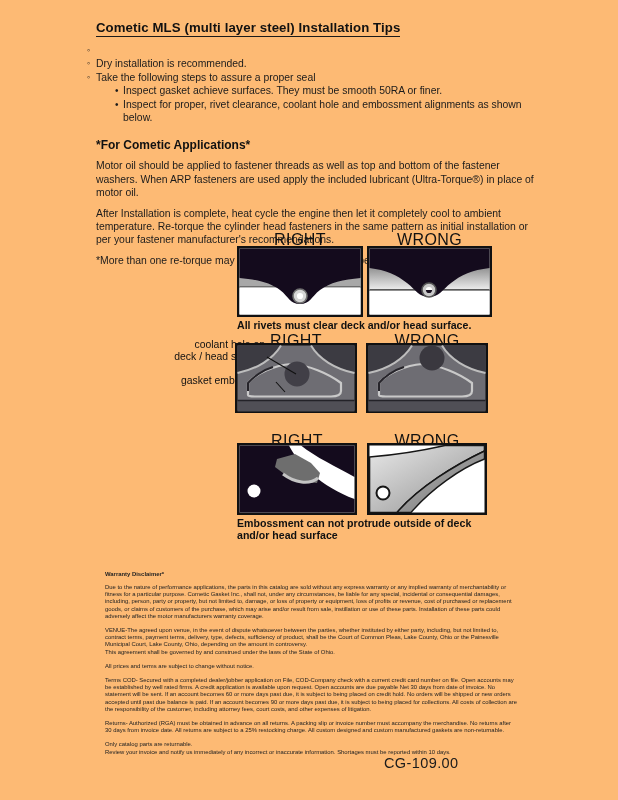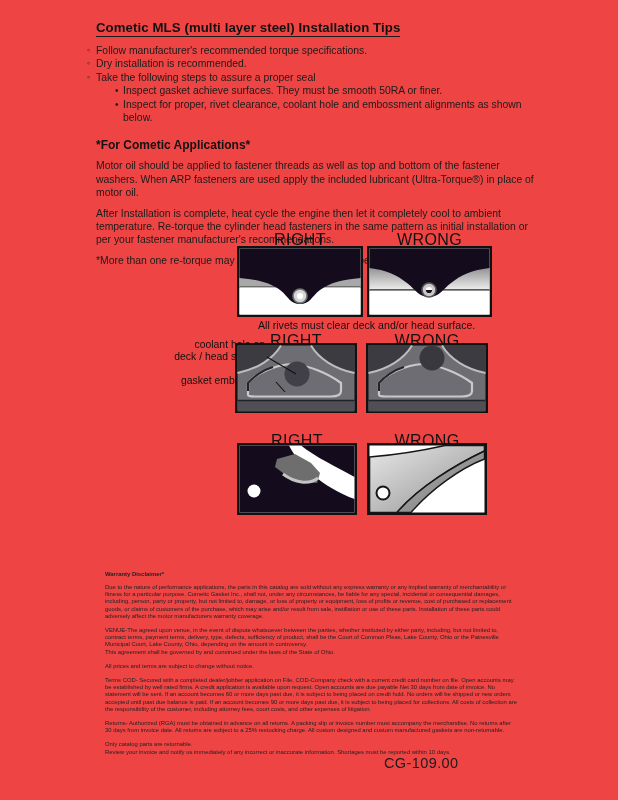--- a/index.html
+++ b/index.html
@@ -1,56 +1,55 @@
 <!DOCTYPE html>
 <html><head>
 <meta charset="utf-8">
 <style>
   html,body{margin:0;padding:0;background:#ffffff;}
   .page{
-    position:relative;width:618px;height:800px;background:#ef4444;overflow:hidden;
+    position:relative;width:618px;height:800px;background:#fdba74;overflow:hidden;
     font-family:"Liberation Sans","DejaVu Sans",sans-serif;color:#1b1b1b;
   }
   
   .content{position:absolute;top:18px;left:96px;width:446px;}
   .title{display:inline-block;font-size:13.2px;font-weight:bold;color:#111;
          border-bottom:1.6px solid #1a1a1a;padding-bottom:1px;margin:0 0 7px 0;letter-spacing:.1px;}
   .bullet-row{display:flex;font-size:10.4px;line-height:13.4px;margin-left:-9px;}
   .bullet-marker{width:9px;flex:none;font-size:9px;line-height:13.4px;text-align:left;}
   .sub-bullet-row{display:flex;font-size:10.4px;line-height:13.4px;padding-left:19px;}
   .sub-marker{width:8px;flex:none;font-size:10px;line-height:13.4px;}
   .diesel-heading{font-size:12px;font-weight:bold;margin:14px 0 0 0;color:#111;}
   .para{font-size:10.4px;line-height:13.4px;margin:7px 0 0 0;}
   
   .figures{position:absolute;top:228px;left:0;width:618px;height:322px;}
   .fig-label{position:absolute;font-size:16px;letter-spacing:.4px;color:#111;text-align:center;}
   .fig-box{position:absolute;}
   .fig-box svg{display:block;}
-  .fig-caption{position:absolute;font-size:10.6px;font-weight:normal;line-height:12.2px;color:#111;margin-left:21px;}
+  .fig-caption{position:absolute;font-size:10.6px;font-weight:bold;line-height:12.2px;color:#111;}
   .annotation{position:absolute;font-size:10.4px;line-height:11.8px;text-align:right;color:#111;}
   .leader-svg{position:absolute;top:0;left:0;pointer-events:none;}
   
   .warranty{position:absolute;top:571px;left:105px;width:412px;color:#222;}
   .warranty-heading{font-size:5.9px;font-weight:bold;margin:0 0 7px 0;}
   .w-block{margin:0 0 7px 0;}
   .w-line{font-size:5.9px;line-height:7.2px;}
   
   .page-number{position:absolute;top:755px;left:384px;font-size:14.5px;letter-spacing:.4px;color:#1b1b1b;}
 </style>
 </head>
 <body>
 
 <div class="page">
 
   <div class="content">
     <div class="title">Cometic MLS (multi layer steel) Installation Tips</div>
 
     <div class="bullet-row">
       <span class="bullet-marker">◦</span>
-      <span>Follow manufacturer's recommended torque specifications.</span>
     </div>
     <div class="bullet-row">
       <span class="bullet-marker">◦</span>
       <span>Dry installation is recommended.</span>
     </div>
     <div class="bullet-row">
       <span class="bullet-marker">◦</span>
       <span>Take the following steps to assure a proper seal</span>
     </div>
     <div class="sub-bullet-row">
@@ -172,20 +171,21 @@
             <stop offset="0" stop-color="#b5b5b5"></stop>
               <stop offset="1" stop-color="#757575"></stop>
           </linearGradient>
         </defs>
         <rect x="1.25" y="1.25" width="117.5" height="69.5" fill="#ffffff" stroke="#111111" stroke-width="2.5"></rect>
         <path d="M2.5,14 C28,12 58,7 78,2.5 H117.5 V8 C88,22 52,44 30,69.5 H2.5 Z" fill="url(#gradBand3)" stroke="#161616" stroke-width="1.6"></path>
         <path d="M117.5,8 C88,22 52,44 30,69.5 H44 C64,46 94,25 117.5,16 Z" fill="url(#gradSliver3)" stroke="#161616" stroke-width="1.4"></path>
         <circle cx="16" cy="50" r="6.5" fill="#ffffff" stroke="#161616" stroke-width="2"></circle>
       </svg>
     </div>
+    <div class="fig-caption" style="left:237px;top:289px;width:255px;">Embossment can not protrude outside of deck and/or head surface</div>
   </div>
 
   <div class="warranty">
     <div class="warranty-heading">Warranty Disclaimer*</div>
     <div class="w-block">
       <div class="w-line">Due to the nature of performance applications, the parts in this catalog are sold without any express warranty or any implied warranty of merchantability or fitness for a particular purpose.  Cometic Gasket Inc., shall not, under any circumstances, be liable for any special, incidental or consequential damages, including, person, party or property, but not limited to, damage, or loss of property or equipment, loss of profits or revenue, cost of purchased or replacement goods, or claims of customers of the purchase, which may arise and/or result from sale, instillation or use of these parts.  Installation of these parts could adversely affect the motor manufacturers warranty coverage.</div>
     </div>
     <div class="w-block">
       <div class="w-line">VENUE-The agreed upon venue, in the event of dispute whatsoever between the parties, whether instituted by either party, including, but not limited to, contract terms, payment terms, delivery, type, defects, sufficiency of product, shall be the Court of Common Pleas, Lake County, Ohio or the Painesville Municipal Court, Lake County, Ohio, depending on the amount in controversy.</div>
       <div class="w-line">This agreement shall be governed by and construed under the laws of the State of Ohio.</div>

